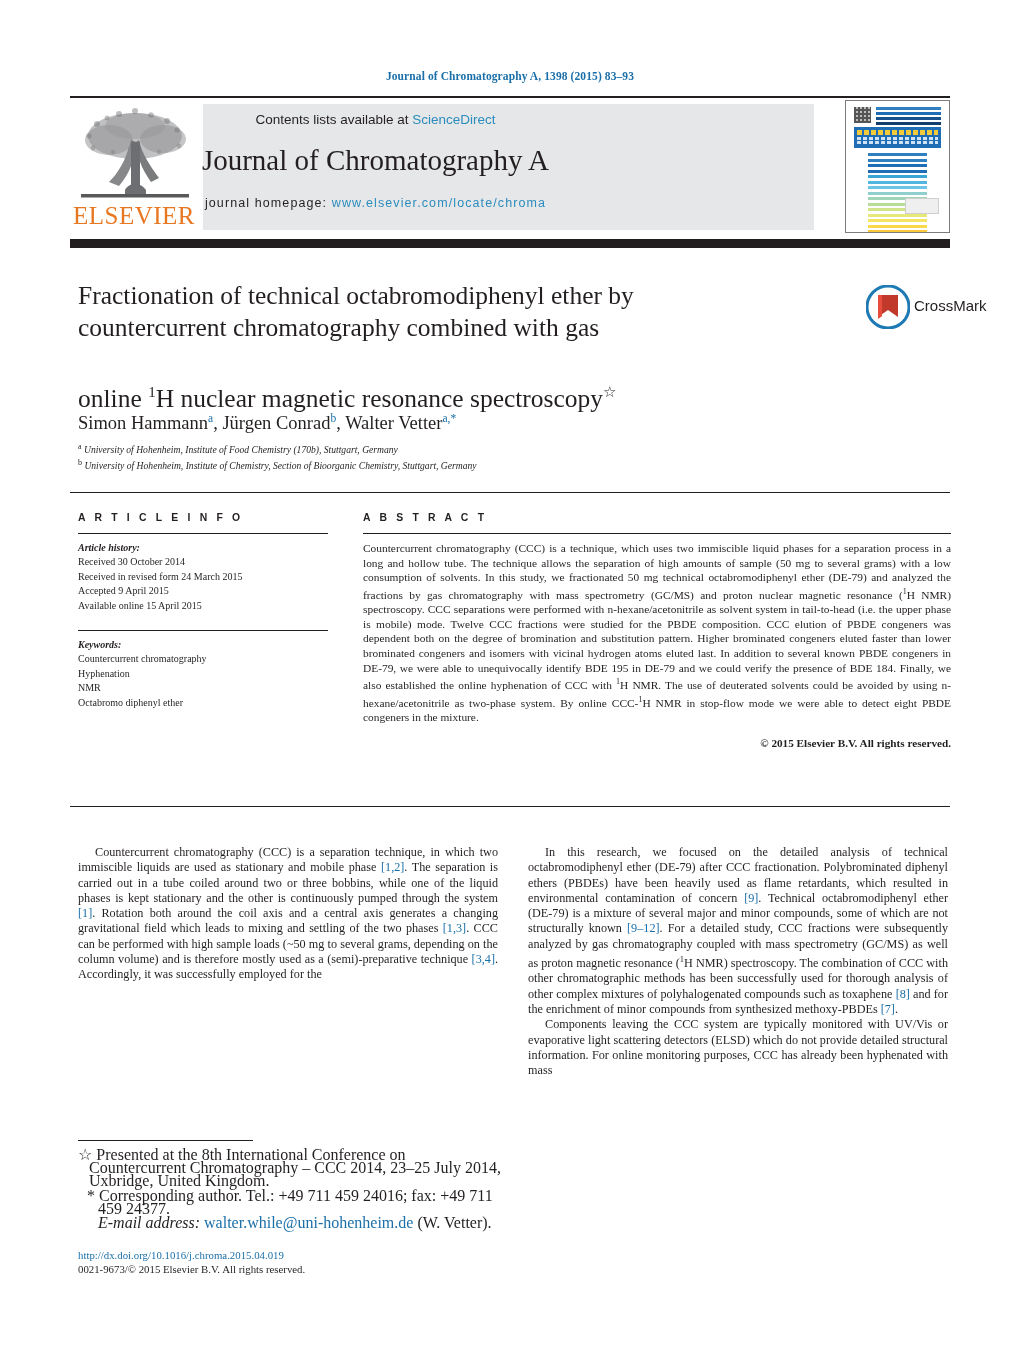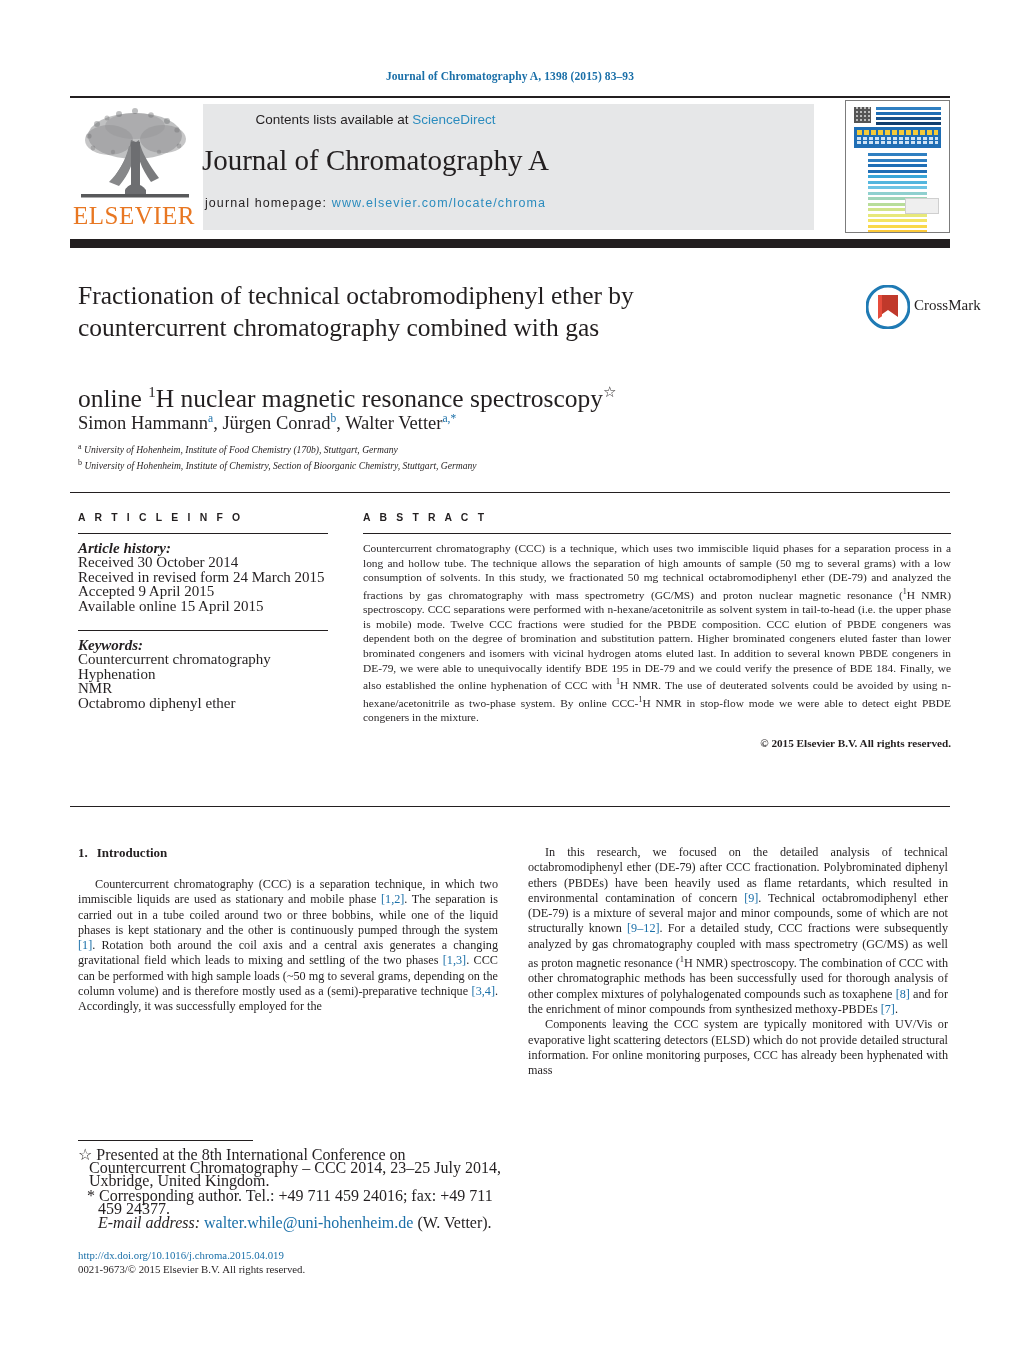--- a/index.html
+++ b/index.html
@@ -109,21 +109,21 @@
   }
   .title sup { font-size:15px; vertical-align:super; }
   .title .star { font-size:15px; vertical-align:super; }
 
   .crossmark {
     position:absolute; left:866px; top:285px; width:96px; height:46px;
   }
   .cm-badge { position:absolute; left:0; top:0; width:44px; height:44px; }
   .cm-text {
     position:absolute; left:48px; top:12px;
-    font-size:15px; color:#231f20; font-family:Liberation Serif, serif;
+    font-size:15px; color:#231f20; font-family:Liberation Sans, sans-serif;
   }
 
   .authors {
     position:absolute; left:78px; top:412px; width:700px;
     font-size:18.5px; color:#231f20; font-family:"Liberation Serif", serif;
   }
   .authors sup { font-size:11.5px; color:#1a6fa8; vertical-align:super; }
 
   .affil {
     position:absolute; left:78px; top:441px; width:700px;
@@ -137,21 +137,21 @@
   .col-info { position:absolute; left:78px; top:512px; width:250px; }
   .col-abs  { position:absolute; left:363px; top:512px; width:588px; }
 
   .sec-head {
     font-family:"Liberation Sans", sans-serif;
     font-size:10.4px; font-weight:bold; letter-spacing:3.2px;
     color:#231f20;
   }
   .hr-thin { height:1px; background:#231f20; margin:10px 0 7px 0; }
 
-  .info-block { font-size:15px; line-height:14.4px; color:#231f20; }
+  .info-block { font-size:10px; line-height:14.4px; color:#231f20; }
   .info-block .lbl { font-style:italic; font-weight:bold; }
 
   .abstract-body {
     font-size:11.4px; line-height:14.6px; text-align:justify; color:#231f20;
   }
   .abstract-body sup { font-size:8px; vertical-align:super; }
   .copyright {
     margin-top:12px; text-align:right;
     font-size:11.2px; font-weight:bold; color:#231f20;
   }
@@ -342,23 +342,20 @@
     <div class="hr-thin"></div>
     <div class="abstract-body">
       <span>Countercurrent chromatography (CCC) is a technique, which uses two immiscible liquid phases for a separation process in a long and hollow tube. The technique allows the separation of high amounts of sample (50 mg to several grams) with a low consumption of solvents. In this study, we fractionated 50 mg technical octabromodiphenyl ether (DE-79) and analyzed the fractions by gas chromatography with mass spectrometry (GC/MS) and proton nuclear magnetic resonance (</span><sup>1</sup><span>H NMR) spectroscopy. CCC separations were performed with n-hexane/acetonitrile as solvent system in tail-to-head (i.e. the upper phase is mobile) mode. Twelve CCC fractions were studied for the PBDE composition. CCC elution of PBDE congeners was dependent both on the degree of bromination and substitution pattern. Higher brominated congeners eluted faster than lower brominated congeners and isomers with vicinal hydrogen atoms eluted last. In addition to several known PBDE congeners in DE-79, we were able to unequivocally identify BDE 195 in DE-79 and we could verify the presence of BDE 184. Finally, we also established the online hyphenation of CCC with </span><sup>1</sup><span>H NMR. The use of deuterated solvents could be avoided by using n-hexane/acetonitrile as two-phase system. By online CCC-</span><sup>1</sup><span>H NMR in stop-flow mode we were able to detect eight PBDE congeners in the mixture.</span>
     </div>
     <div class="copyright">© 2015 Elsevier B.V. All rights reserved.</div>
   </div>
 
   <div class="panel-rule-bot"></div>
 
   <div class="body-left">
-    <div class="h1">
-      <span class="num">1.</span><span>Introduction</span>
-    </div>
     <p class="body">
       <span>Countercurrent chromatography (CCC) is a separation technique, in which two immiscible liquids are used as stationary and mobile phase </span><span class="ref">[1,2]</span><span>. The separation is carried out in a tube coiled around two or three bobbins, while one of the liquid phases is kept stationary and the other is continuously pumped through the system </span><span class="ref">[1]</span><span>. Rotation both around the coil axis and a central axis generates a changing gravitational field which leads to mixing and settling of the two phases </span><span class="ref">[1,3]</span><span>. CCC can be performed with high sample loads (~50 mg to several grams, depending on the column volume) and is therefore mostly used as a (semi)-preparative technique </span><span class="ref">[3,4]</span><span>. Accordingly, it was successfully employed for the</span>
     </p>
   </div>
 
   <div class="body-right">
     <p class="body">
       <span>In this research, we focused on the detailed analysis of technical octabromodiphenyl ether (DE-79) after CCC fractionation. Polybrominated diphenyl ethers (PBDEs) have been heavily used as flame retardants, which resulted in environmental contamination of concern </span><span class="ref">[9]</span><span>. Technical octabromodiphenyl ether (DE-79) is a mixture of several major and minor compounds, some of which are not structurally known </span><span class="ref">[9–12]</span><span>. For a detailed study, CCC fractions were subsequently analyzed by gas chromatography coupled with mass spectrometry (GC/MS) as well as proton magnetic resonance (</span><sup>1</sup><span>H NMR) spectroscopy. The combination of CCC with other chromatographic methods has been successfully used for thorough analysis of other complex mixtures of polyhalogenated compounds such as toxaphene </span><span class="ref">[8]</span><span> and for the enrichment of minor compounds from synthesized methoxy-PBDEs </span><span class="ref">[7]</span><span>.</span>
     </p>
     <p class="body">Components leaving the CCC system are typically monitored with UV/Vis or evaporative light scattering detectors (ELSD) which do not provide detailed structural information. For online monitoring purposes, CCC has already been hyphenated with mass</p>

